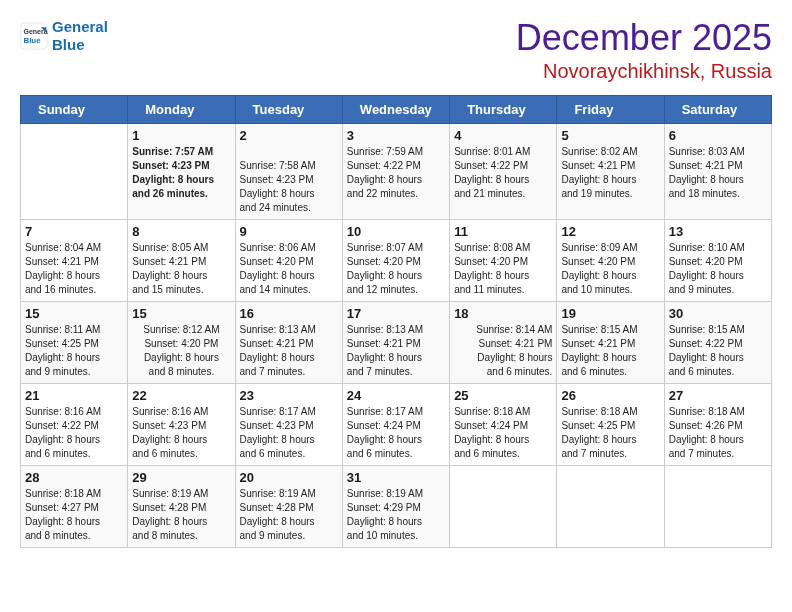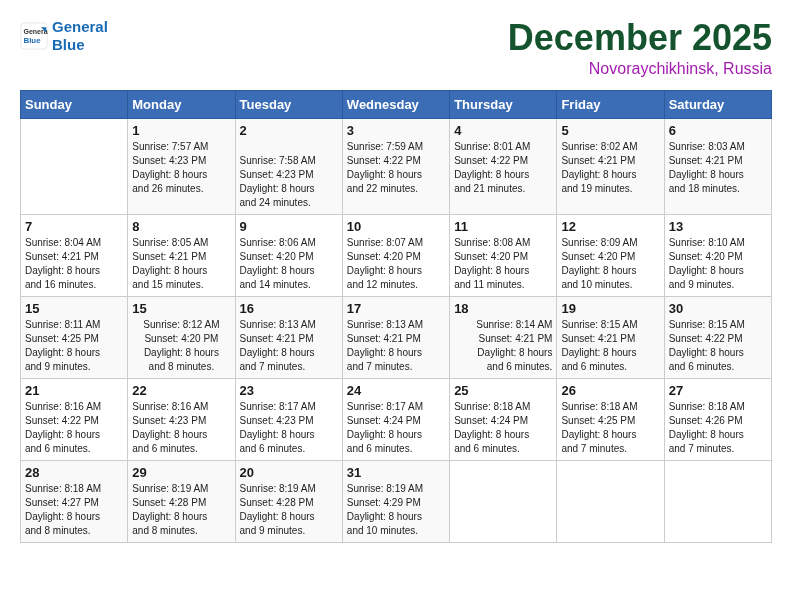--- a/index.html
+++ b/index.html
@@ -37,41 +37,41 @@
     .logo-icon {
       width: 28px;
       height: 28px;
       margin-right: 4px;
     }
     .title-block {
       text-align: right;
     }
     .month-title {
       font-size: 36px;
-      font-weight: bold;
-      color: #14532d;
+      font-weight: normal;
+      color: #4c1d95;
       line-height: 1.1;
       text-align: right;
     }
     .location {
-      font-size: 16px;
-      color: #a21caf;
+      font-size: 20px;
+      color: #b91c1c;
       margin-top: 2px;
     }
     table {
       width: 100%;
       border-collapse: collapse;
       table-layout: fixed;
     }
     thead tr th {
       background-color: #3a6db5;
       color: #fff;
       font-size: 13px;
       font-weight: bold;
-      padding: 6px 4px;
+      padding: 6px 17px;
       text-align: left;
       border: 1px solid #2a5a9a;
     }
     tbody tr td {
       border: 1px solid #ccc;
       vertical-align: top;
       padding: 4px 4px 4px 4px;
       font-size: 10px;
       color: #222;
       height: 80px;
@@ -132,21 +132,21 @@
           <th>Thursday</th>
           <th>Friday</th>
           <th>Saturday</th>
         </tr>
     </thead>
     <tbody id="calendar-body">
     <tr>
           <td class="empty-cell"></td>
           <td>
             <span class="day-number">1</span>
-            <div class="day-info" style="white-space: pre-line;">Sunrise: 7:57 AM
+            <div class="day-info" style="white-space: pre-line; font-weight: bold;">Sunrise: 7:57 AM
 Sunset: 4:23 PM
 Daylight: 8 hours
 and 26 minutes.</div>
           </td>
           <td>
             <span class="day-number">2</span>
             <div class="day-info" style="white-space: pre-line; margin-top: 16px;">Sunrise: 7:58 AM
 Sunset: 4:23 PM
 Daylight: 8 hours
 and 24 minutes.</div>

